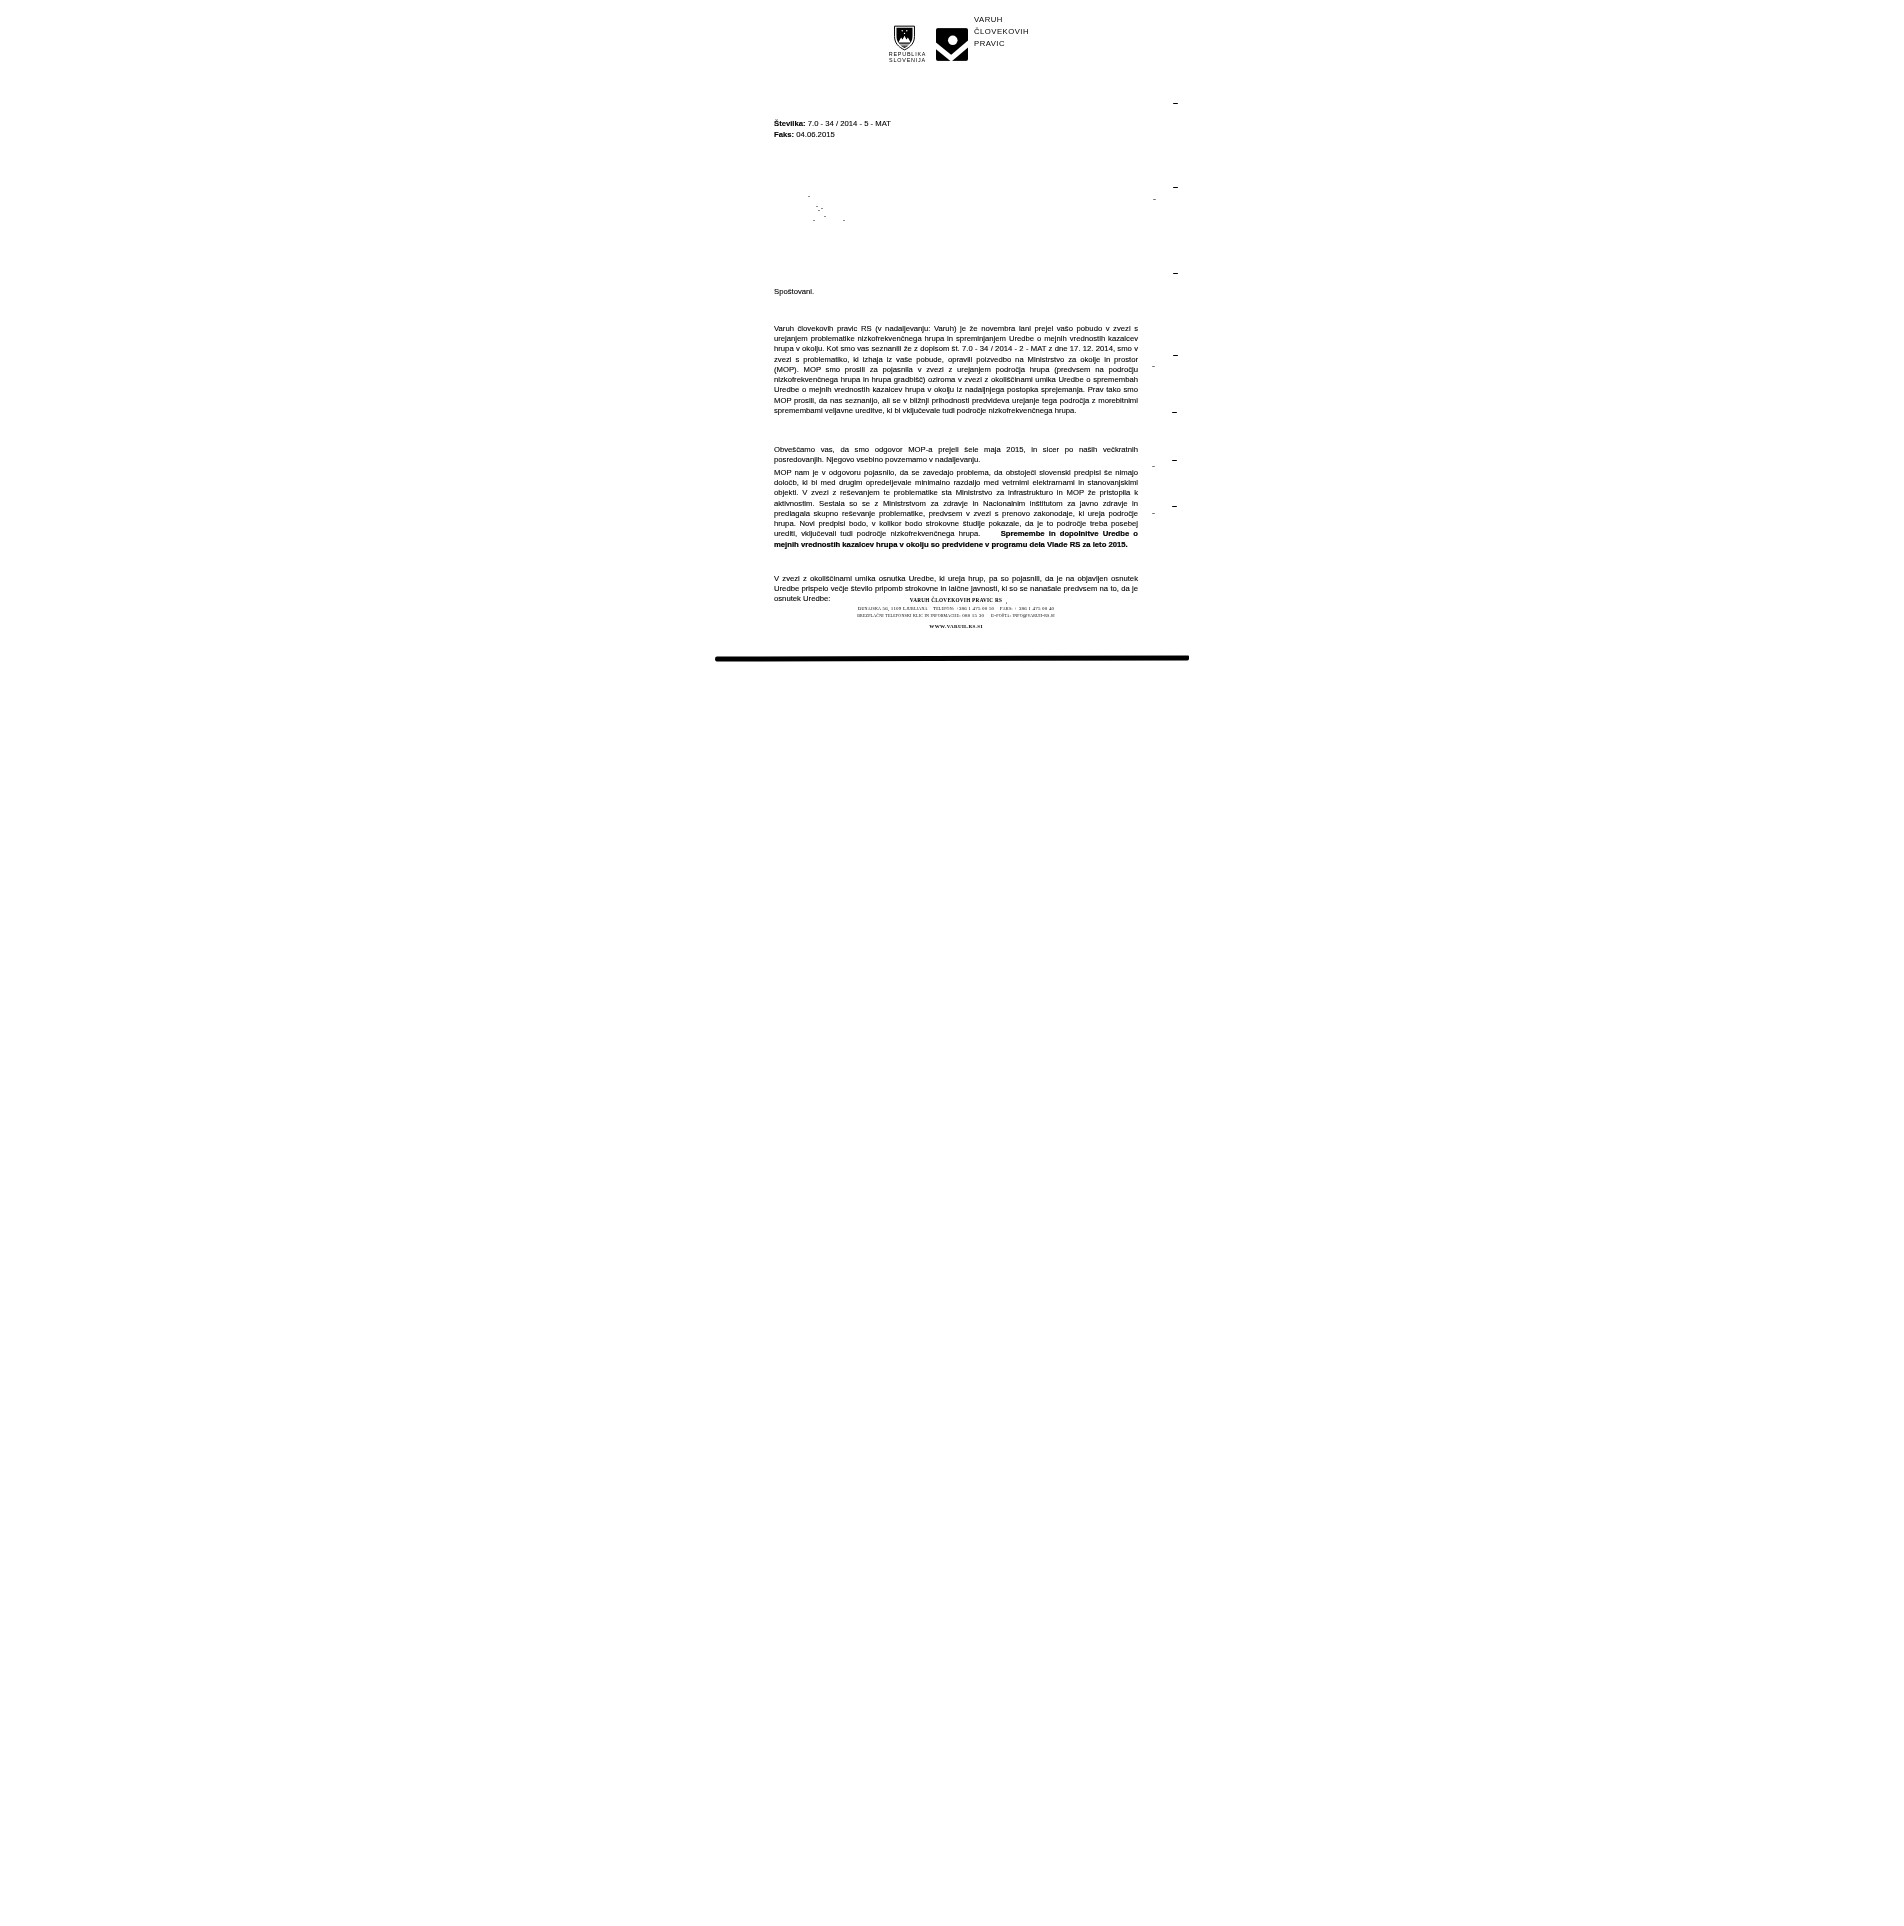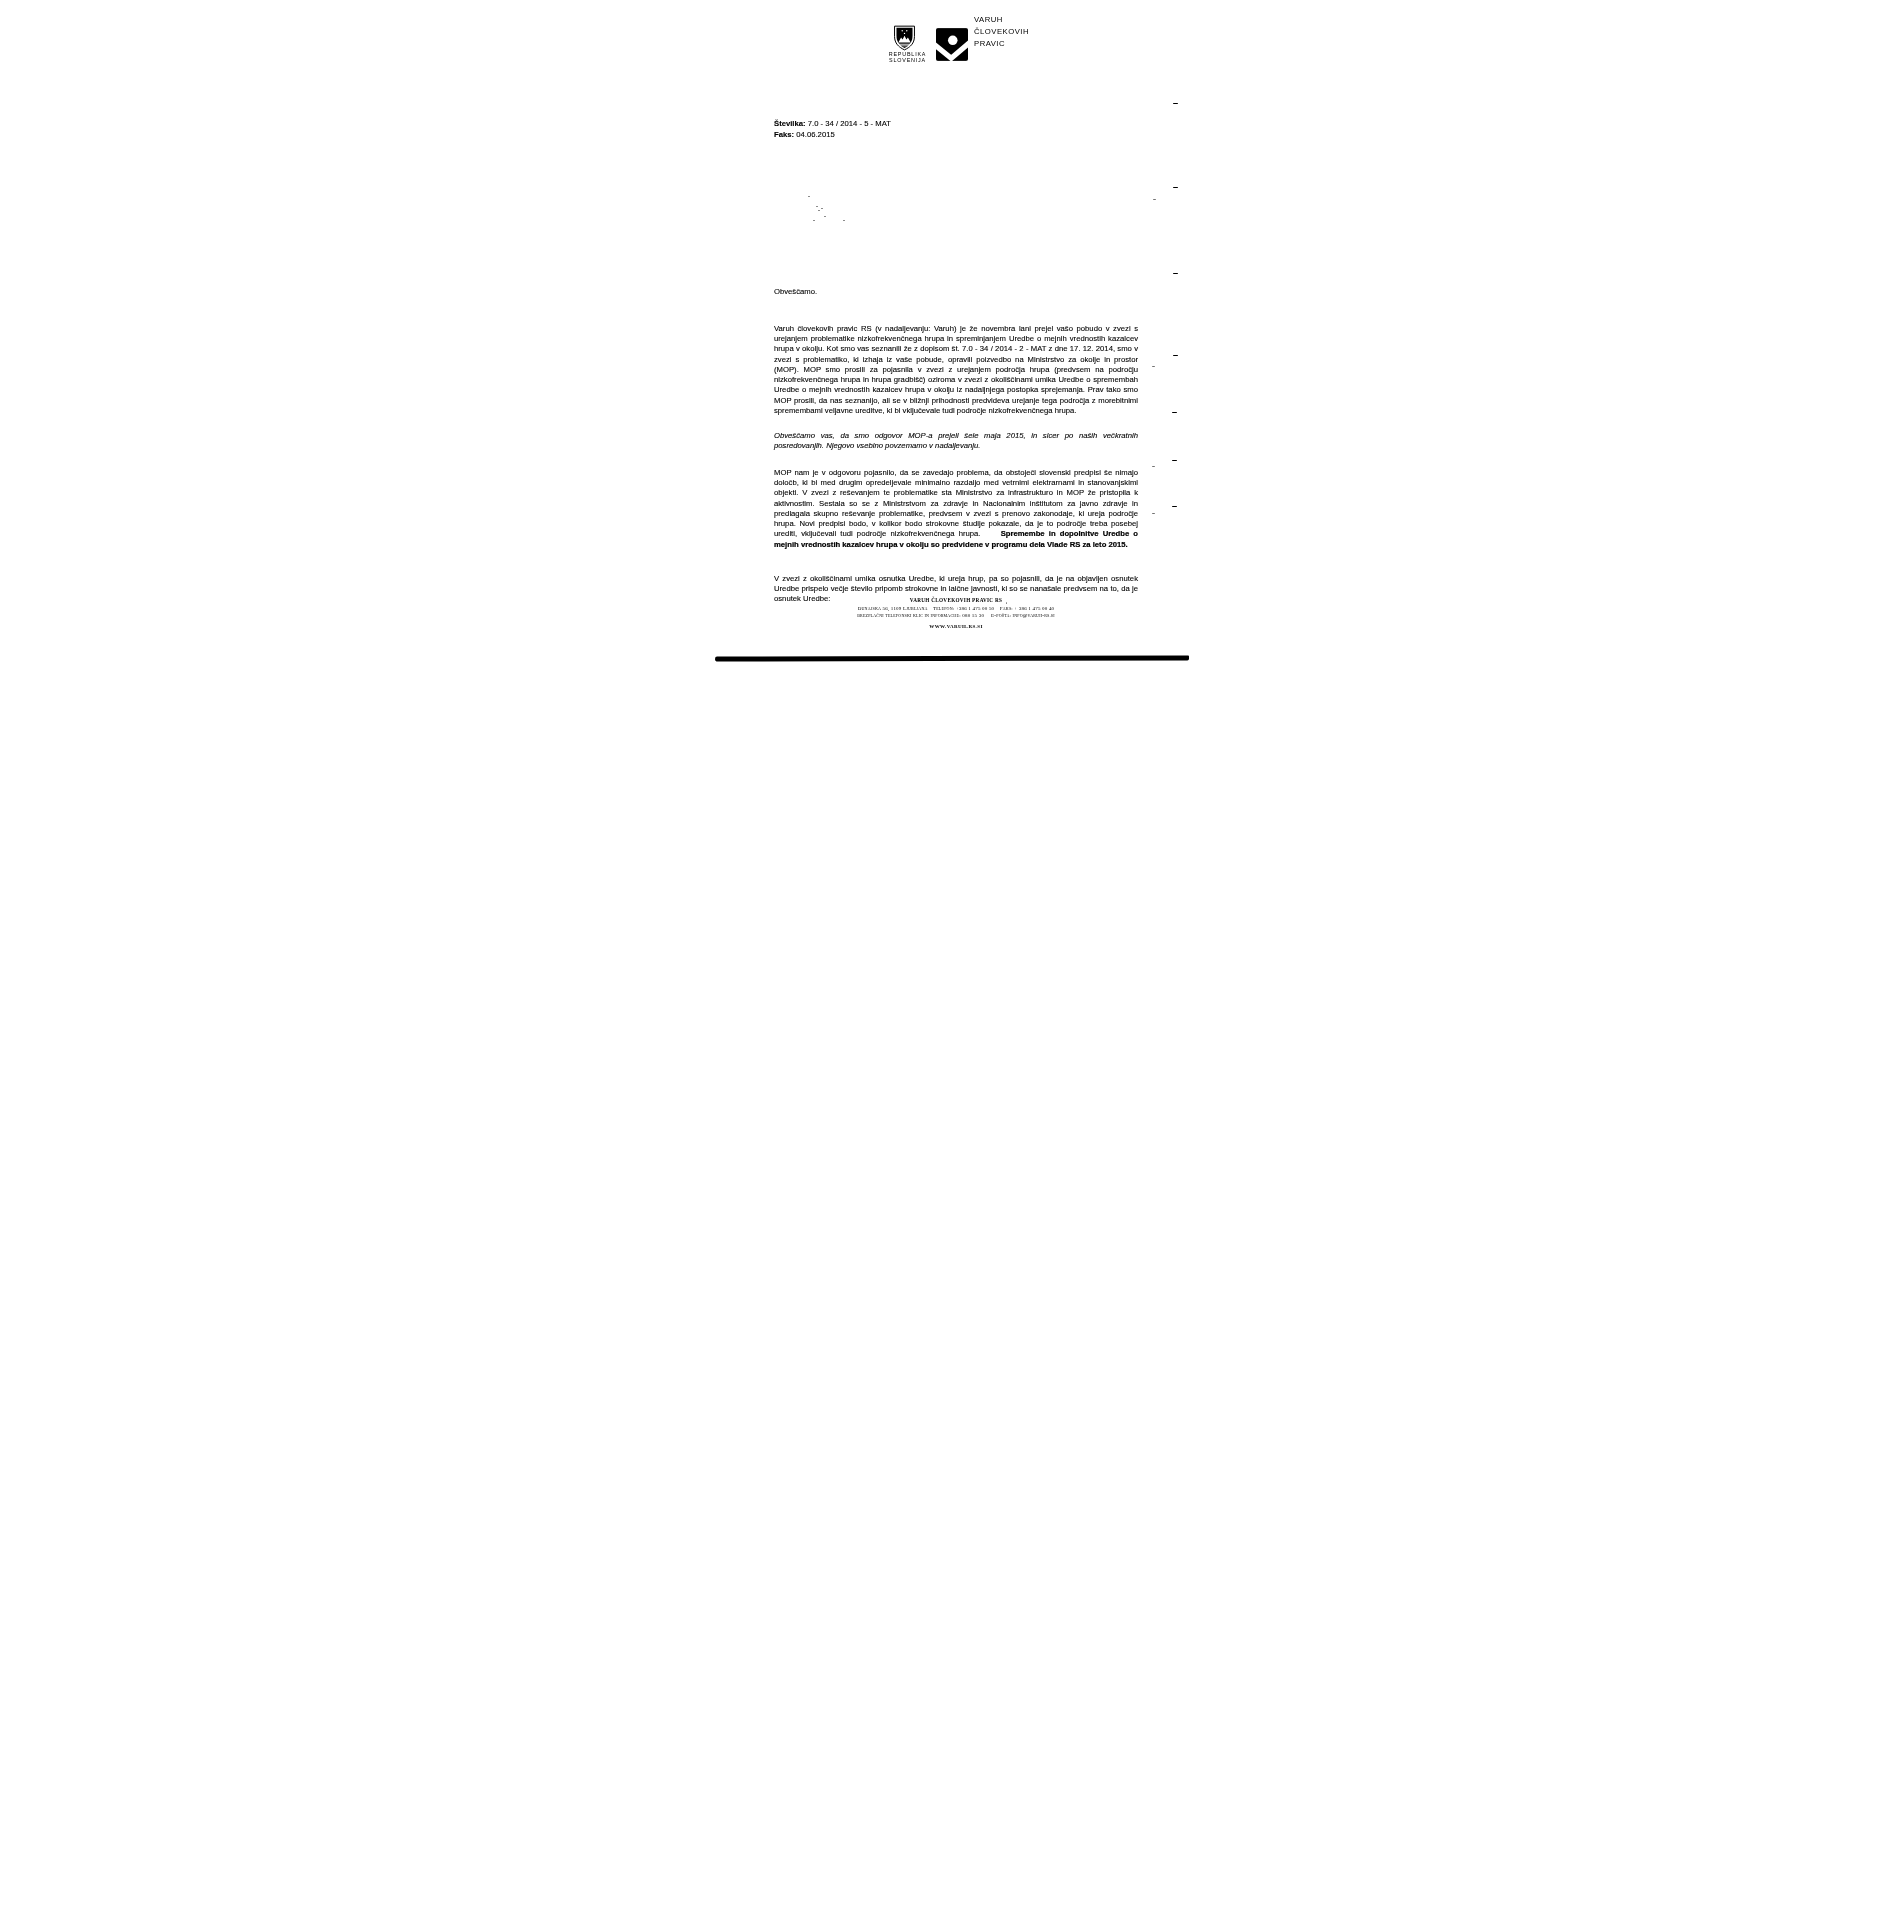--- a/index.html
+++ b/index.html
@@ -39,21 +39,21 @@
   .meta b { font-weight: 700; }
   
   .bodytext {
     position: absolute; left: 60px; width: 364px;
     font-size: 7.7px; line-height: 10.3px;
     text-align: justify;
     -webkit-text-stroke: 0.1px #000;
   }
   .salutation { top: 287px; text-align: left; }
   .p1 { top: 316px; }
-  .p2 { top: 423px; font-style: italic; }
+  .p2 { top: 437px; }
   .p3 { top: 460px; }
   .p4 { top: 566px; }
   .p3 strong { font-weight: 700; margin-left: 16px; -webkit-text-stroke: 0.2px #000; }
   
   .footer-line {
     position: absolute; left: 58px; width: 368px;
     text-align: center;
     font-family: "Liberation Serif", serif;
     font-variant: small-caps;
     white-space: nowrap;
@@ -119,21 +119,21 @@
     <div>
       <b>Številka:</b>
       <span>7.0 - 34 / 2014 - 5 - MAT</span>
     </div>
     <div>
       <b>Faks:</b>
       <span>04.06.2015</span>
     </div>
   </div>
 
-  <div class="bodytext salutation">Obveščamo.</div>
+  <div class="bodytext salutation">Spoštovani.</div>
 
   <p class="bodytext p1">Varuh človekovih pravic RS (v nadaljevanju: Varuh) je že novembra lani prejel vašo pobudo v zvezi s urejanjem problematike nizkofrekvenčnega hrupa in spreminjanjem Uredbe o mejnih vrednostih kazalcev hrupa v okolju. Kot smo vas seznanili že z dopisom št. 7.0 - 34 / 2014 - 2 - MAT z dne 17. 12. 2014, smo v zvezi s problematiko, ki izhaja iz vaše pobude, opravili poizvedbo na Ministrstvo za okolje in prostor (MOP). MOP smo prosili za pojasnila v zvezi z urejanjem področja hrupa (predvsem na področju nizkofrekvenčnega hrupa in hrupa gradbišč) oziroma v zvezi z okoliščinami umika Uredbe o spremembah Uredbe o mejnih vrednostih kazalcev hrupa v okolju iz nadaljnjega postopka sprejemanja. Prav tako smo MOP prosili, da nas seznanijo, ali se v bližnji prihodnosti predvideva urejanje tega področja z morebitnimi spremembami veljavne ureditve, ki bi vključevale tudi področje nizkofrekvenčnega hrupa.</p>
 
   <p class="bodytext p2">Obveščamo vas, da smo odgovor MOP-a prejeli šele maja 2015, in sicer po naših večkratnih posredovanjih. Njegovo vsebino povzemamo v nadaljevanju.</p>
 
   <p class="bodytext p3"><span>MOP nam je v odgovoru pojasnilo, da se zavedajo problema, da obstoječi slovenski predpisi še nimajo določb, ki bi med drugim opredeljevale minimalno razdaljo med vetrnimi elektrarnami in stanovanjskimi objekti. V zvezi z reševanjem te problematike sta Ministrstvo za infrastrukturo in MOP že pristopila k aktivnostim. Sestala so se z Ministrstvom za zdravje in Nacionalnim inštitutom za javno zdravje in predlagala skupno reševanje problematike, predvsem v zvezi s prenovo zakonodaje, ki ureja področje hrupa. Novi predpisi bodo, v kolikor bodo strokovne študije pokazale, da je to področje treba posebej urediti, vključevali tudi področje nizkofrekvenčnega hrupa. </span><strong>Spremembe in dopolnitve Uredbe o mejnih vrednostih kazalcev hrupa v okolju so predvidene v programu dela Vlade RS za leto 2015.</strong></p>
 
   <p class="bodytext p4">V zvezi z okoliščinami umika osnutka Uredbe, ki ureja hrup, pa so pojasnili, da je na objavljen osnutek Uredbe prispelo večje število pripomb strokovne in laične javnosti, ki so se nanašale predvsem na to, da je osnutek Uredbe:</p>
 
   <div class="footer-line footer-org">VARUH ČLOVEKOVIH PRAVIC RS</div>

